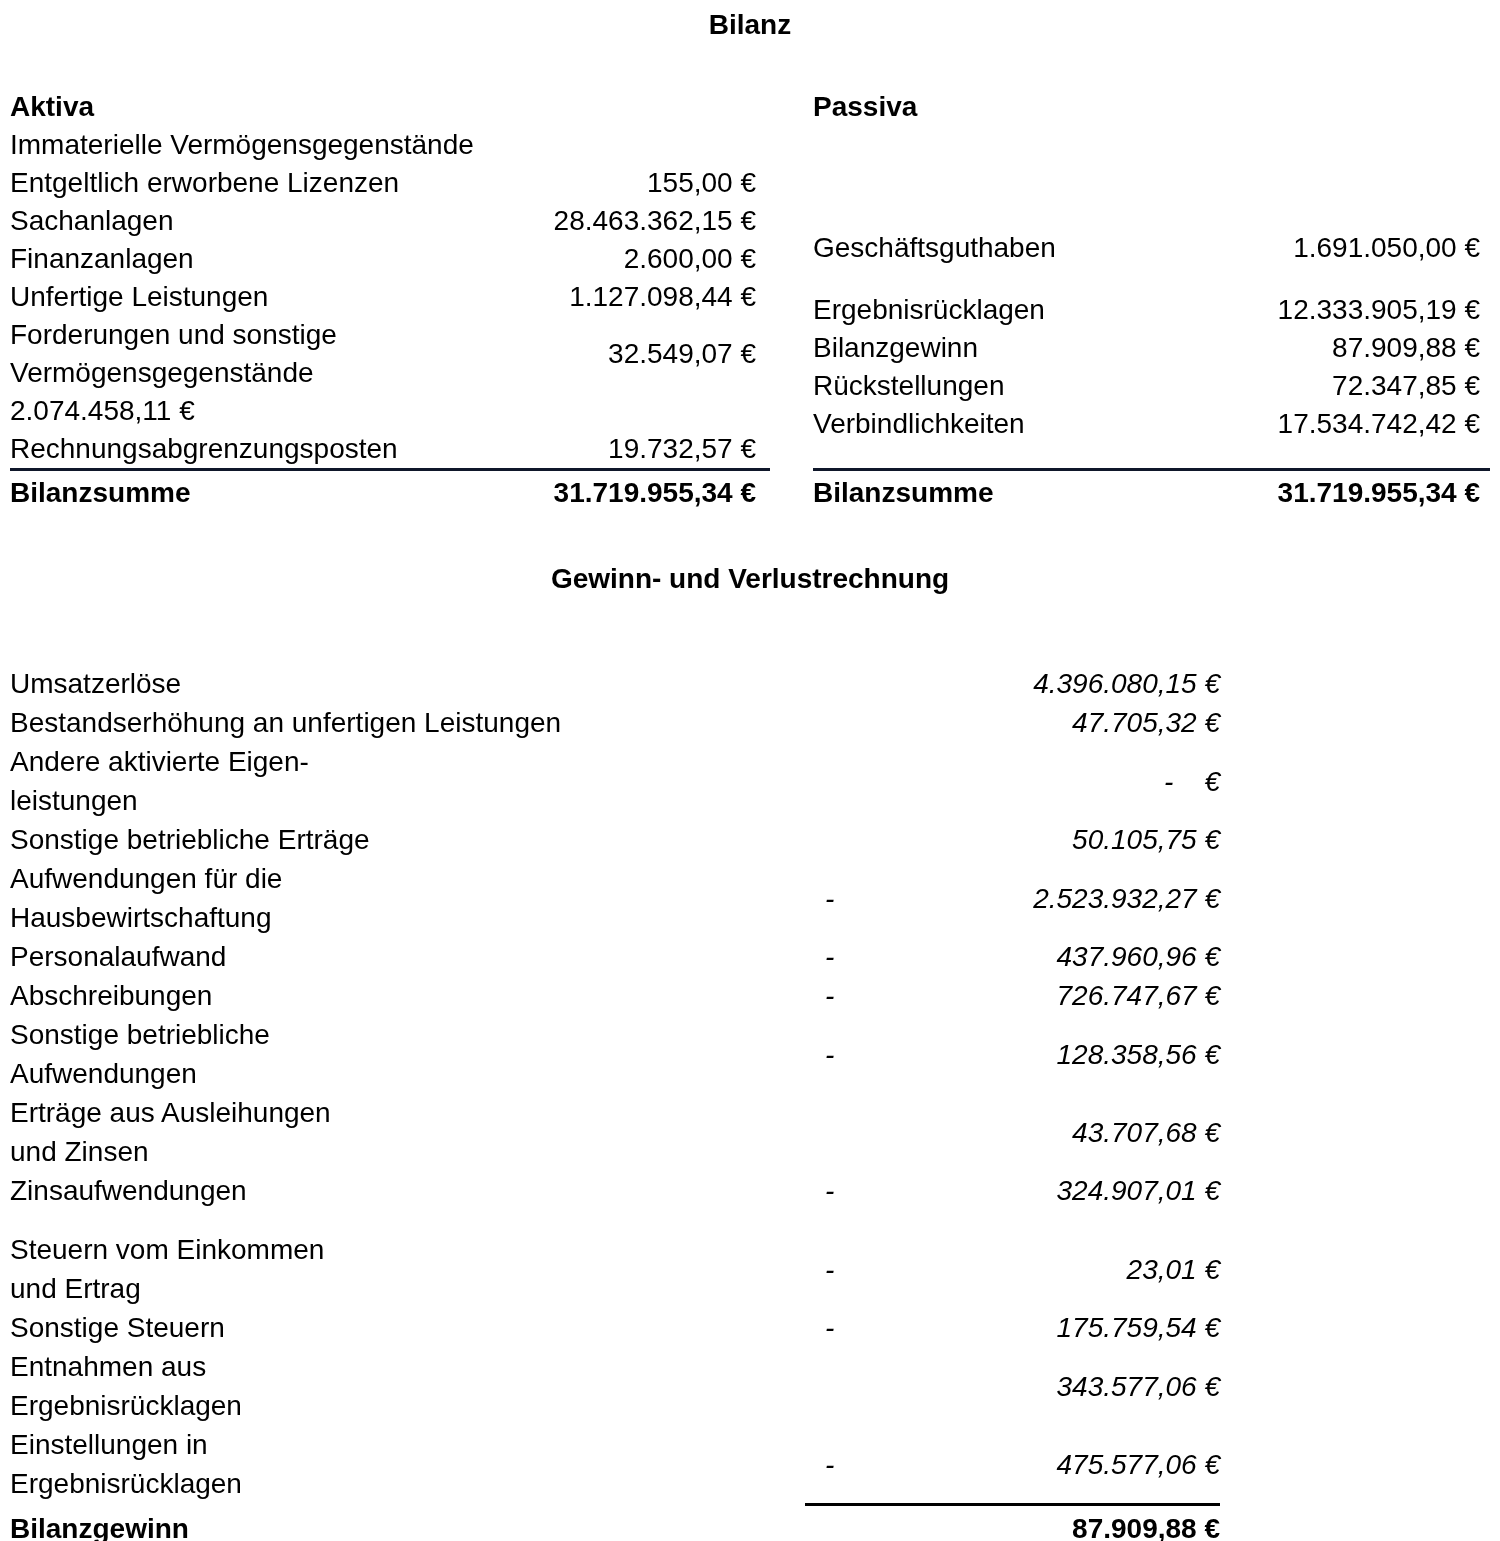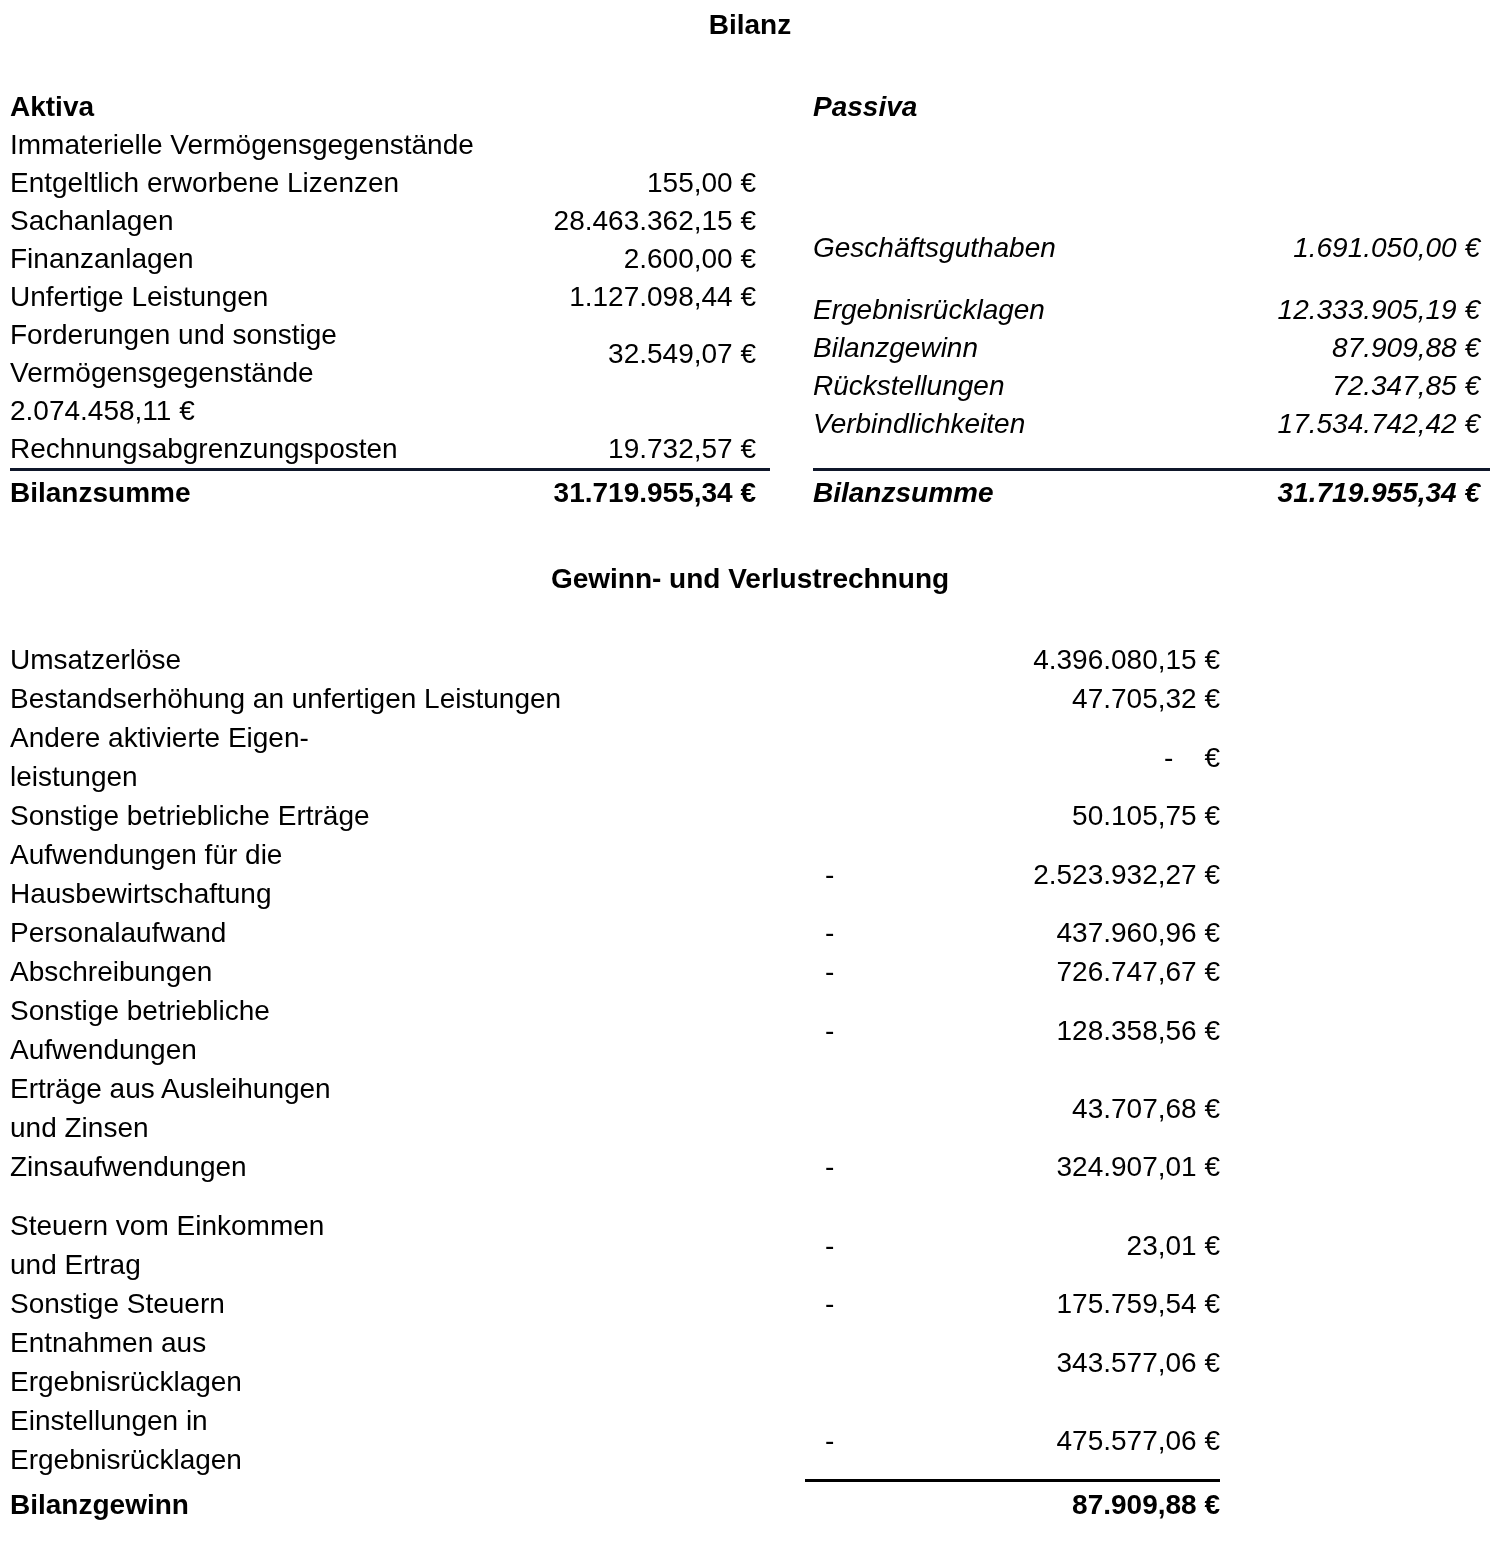--- a/index.html
+++ b/index.html
@@ -27,21 +27,21 @@
   .bs {
     display: flex;
   }
   .bs-col {
     display: flex;
     flex-direction: column;
     height: 424px;
   }
   .col-aktiva { width: 760px; justify-content: space-between; }
   .bs-gap { width: 43px; }
-  .col-passiva { flex: 1; font-style: italic; }
+  .col-passiva { flex: 1; }
   .bs-heading {
     font-weight: bold;
     line-height: 38px;
   }
   .col-passiva .bs-heading { margin-bottom: 60px; }
   .bs-row {
     display: flex;
     align-items: center;
     line-height: 38px;
   }
@@ -66,36 +66,37 @@
     line-height: 38px;
   }
   .bs-total .lbl { flex: 1; }
   .bs-total .val { text-align: right; white-space: nowrap; }
   
   .pnl { margin-top: 50px; }
   .pnl-title {
     text-align: center;
     font-weight: bold;
     line-height: 34px;
-    margin: 0 0 44px 0;
+    margin: 0 0 68px 0;
   }
   .pnl-table { width: 1210px; }
   .pnl-row {
     display: flex;
     line-height: 39px;
   }
   .pnl-row.gap-before { margin-top: 20px; }
   .pnl-label {
     flex: 1;
     white-space: pre-line;
   }
   .pnl-amount {
     width: 415px;
     display: flex;
     align-items: center;
+    font-style: italic;
   }
   .pnl-sign {
     width: 58px;
     padding-left: 20px;
   }
   .pnl-value {
     flex: 1;
     text-align: right;
     white-space: nowrap;
   }

